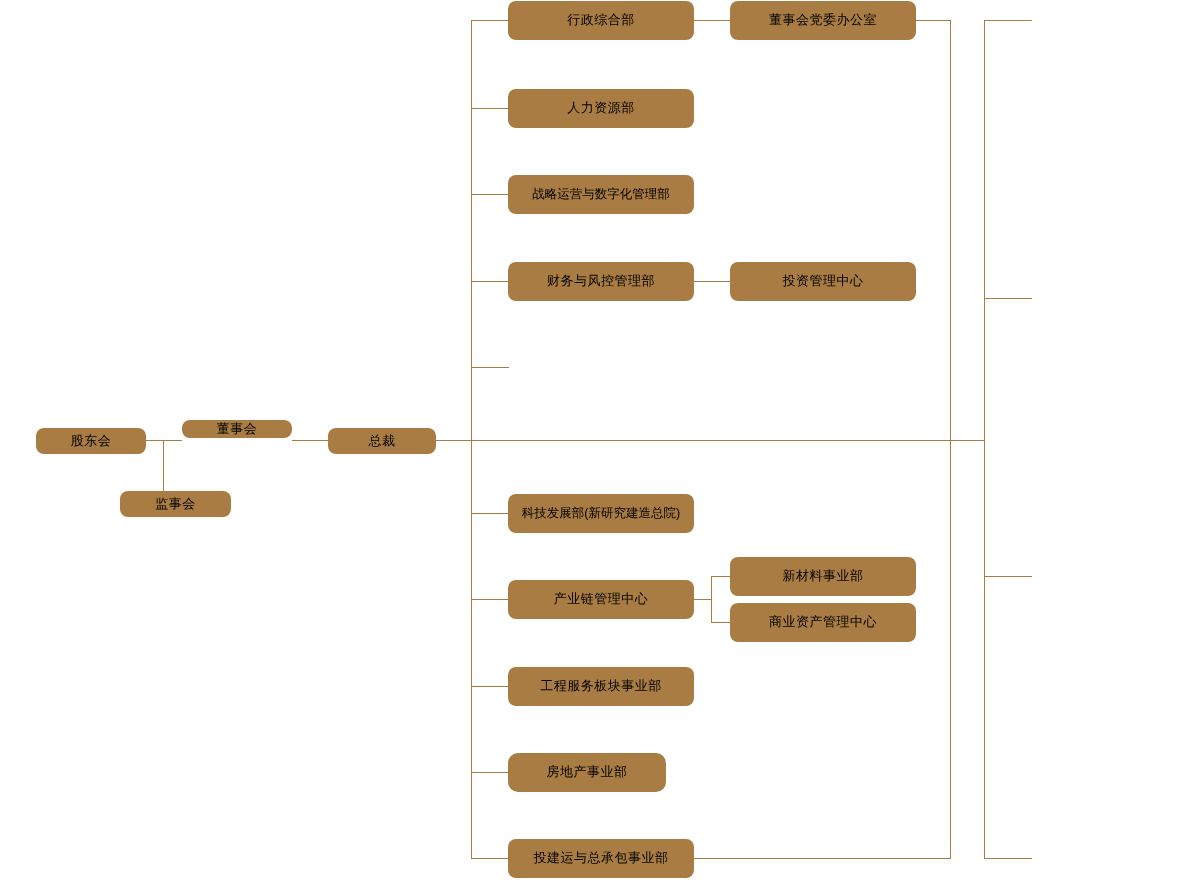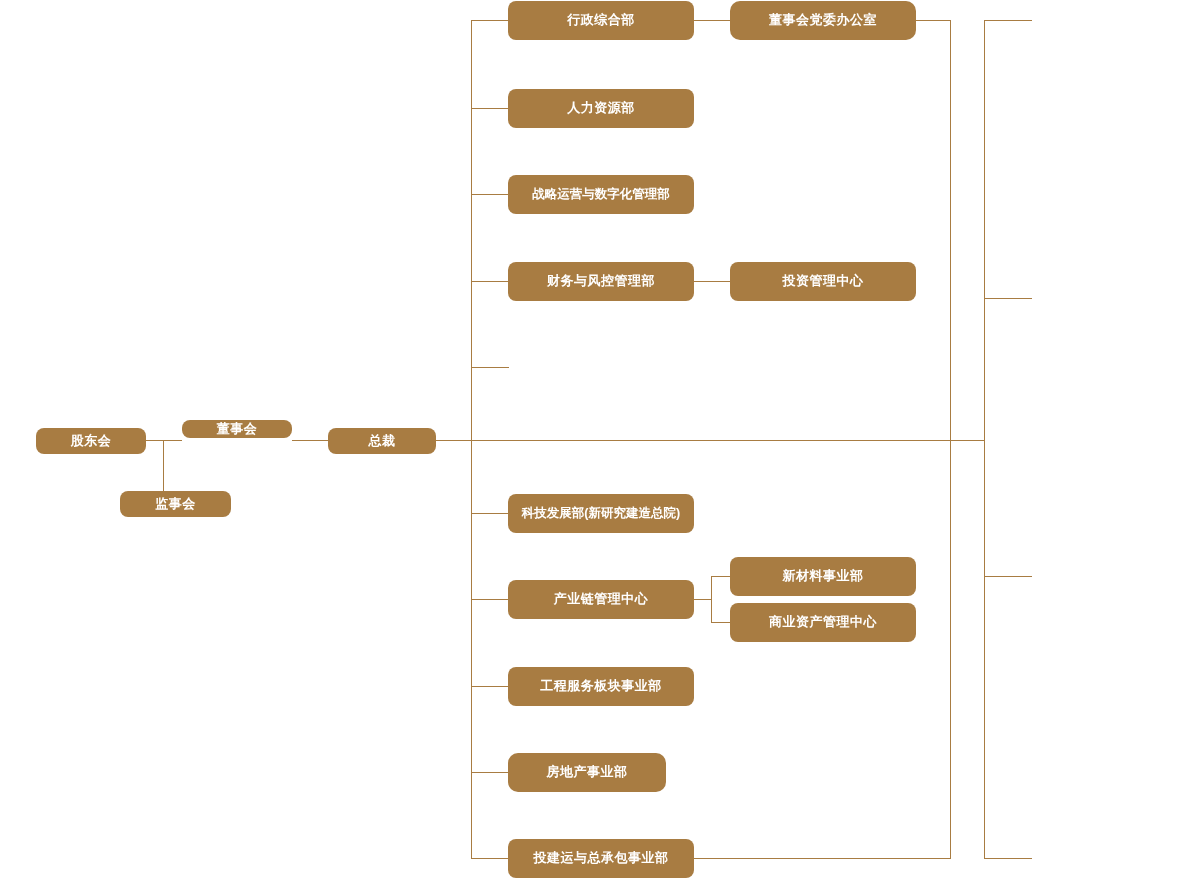--- a/index.html
+++ b/index.html
@@ -15,31 +15,30 @@
     width: 1202px;
     height: 880px;
     background: #ffffff;
     overflow: hidden;
   }
   .node {
     position: absolute;
     box-sizing: border-box;
     background: #A87C42;
     border-radius: 8px;
-    color: #ffffff;
+    color: #000000;
     font-size: 13px;
     line-height: 1.1;
     display: flex;
     align-items: center;
     justify-content: center;
     text-align: center;
     padding: 0 4px;
     white-space: nowrap;
     letter-spacing: 0.5px;
-    font-weight: bold;
   }
   .node.small {
     font-size: 12.5px;
   }
   .node.tight {
     letter-spacing: 0px;
     padding: 0 10px;
   }
   .conn {
     position: absolute;
@@ -93,21 +92,21 @@
   <div class="conn h" style="left:471px; top:686px; width:38px;"></div>
   <div class="node" style="left:508px; top:667px; width:186px; height:39px;">工程服务板块事业部</div>
 
   <div class="conn h" style="left:471px; top:772px; width:38px;"></div>
   <div class="node" style="left:508px; top:753px; width:158px; height:39px;border-radius:10px;">房地产事业部</div>
 
   <div class="conn h" style="left:471px; top:858px; width:38px;"></div>
   <div class="node" style="left:508px; top:839px; width:186px; height:39px;">投建运与总承包事业部</div>
 
   <div class="conn h" style="left:694px; top:20px; width:37px;"></div>
-  <div class="node" style="left:730px; top:1px; width:186px; height:39px;border-radius:10px;">董事会党委办公室</div>
+  <div class="node" style="left:730px; top:1px; width:186px; height:39px;">董事会党委办公室</div>
 
   <div class="conn h" style="left:694px; top:281px; width:37px;"></div>
   <div class="node" style="left:730px; top:262px; width:186px; height:39px;">投资管理中心</div>
 
   <div class="conn h" style="left:694px; top:599px; width:18px;"></div>
   <div class="conn v" style="left:711px; top:576px; height:47px;"></div>
   <div class="conn h" style="left:711px; top:576px; width:20px;"></div>
   <div class="conn h" style="left:711px; top:622px; width:20px;"></div>
 
   <div class="node" style="left:730px; top:603px; width:186px; height:39px;">商业资产管理中心</div>

